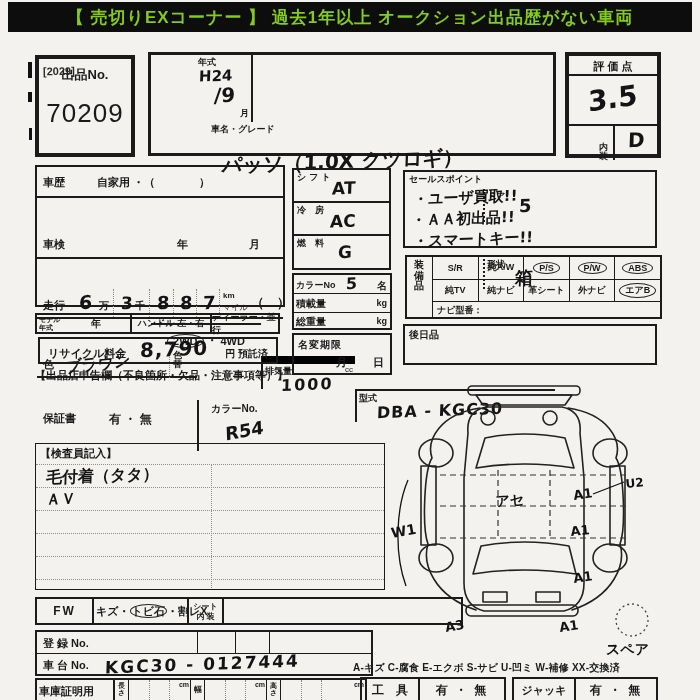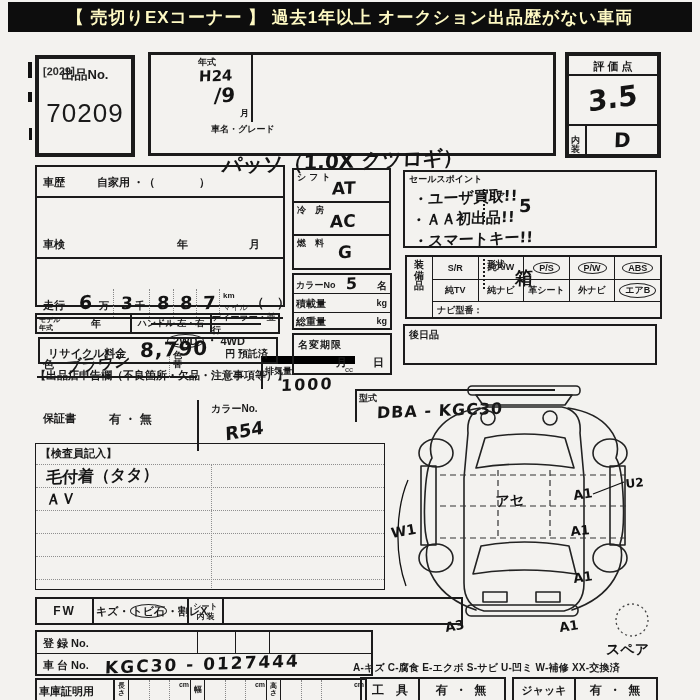--- a/index.html
+++ b/index.html
@@ -21,21 +21,21 @@
   .vsplit { width:14px; word-break:break-all; line-height:1.05; }
   .dotline { border-bottom:1px dotted #8f8f8f; }
   svg text { font-family:"DejaVu Sans",sans-serif; }
   .svg-hw { font-weight:600; }
 </style>
 </head>
 <body>
 
 <div class="sheet">
 
-  <div class="abs" style="left:8px;top:2px;width:684px;height:30px;background:#0d0d0d;color:#fef9c3;
+  <div class="abs" style="left:8px;top:2px;width:684px;height:30px;background:#0d0d0d;color:#84cc16;
        display:flex;align-items:center;justify-content:center;font-size:17px;font-weight:bold;letter-spacing:1px;">
     <span>【 売切りEXコーナー 】 過去1年以上 オークション出品歴がない車両</span>
   </div>
 
   <div class="abs" style="left:28px;top:62px;width:4px;height:16px;background:#111;"></div>
   <div class="abs" style="left:28px;top:92px;width:4px;height:10px;background:#111;"></div>
   <div class="abs" style="left:29px;top:128px;width:3px;height:12px;background:#111;"></div>
 
   <div class="abs bx thick" style="left:35px;top:55px;width:100px;height:102px;">
     <div style="text-align:center;font-size:13px;font-weight:bold;margin-top:7px;">出品No.</div>
@@ -82,21 +82,21 @@
       <span class="hw" style="position:absolute;left:20px;top:10px;font-size:16px;letter-spacing:1px;">DBA - KGC30</span>
     </div>
   </div>
 
   <div class="abs bx thick" style="left:565px;top:52px;width:96px;height:106px;">
     <div style="height:20px;border-bottom:2px solid #1b1b1b;text-align:center;font-size:11px;font-weight:bold;padding-top:3px;">評 価 点</div>
     <div style="height:48px;text-align:center;">
       <span class="hw" style="font-size:28px;margin-top:6px;transform:rotate(-8deg) skewX(-6deg);">3.5</span>
     </div>
     <div class="row" style="height:30px;border-top:2px solid #1b1b1b;">
-      <div class="vsplit" style="border-right:2px solid #1b1b1b;font-size:9px;font-weight:bold;padding:10px 2px;width:18px;">内装</div>
+      <div class="vsplit" style="border-right:2px solid #1b1b1b;font-size:9px;font-weight:bold;padding:17px 2px;width:18px;margin-left:28px;">内装</div>
       <div style="flex:1;text-align:center;">
         <span class="hw" style="font-size:20px;margin-top:2px;">D</span>
       </div>
     </div>
   </div>
 
   <div class="abs bx" style="left:35px;top:165px;width:250px;height:142px;">
     <div class="abs cell" style="left:0;top:0;width:246px;height:31px;border-bottom:2px solid #1b1b1b;">
       <span class="lbl11" style="position:absolute;left:6px;top:8px;">車歴</span>
       <span style="position:absolute;left:60px;top:8px;font-size:11px;font-weight:bold;">自家用 ・（　　　　）</span>

